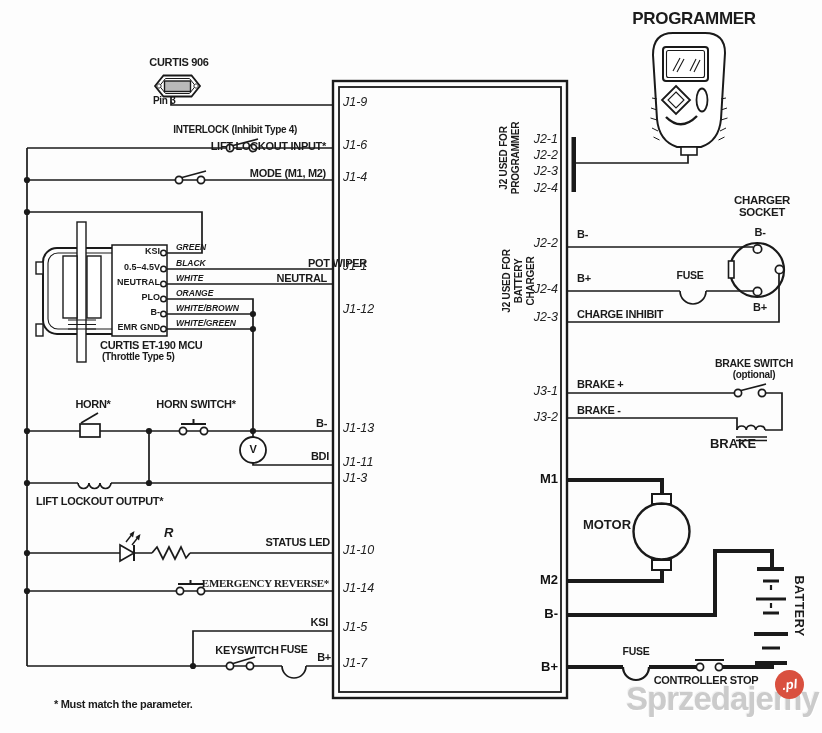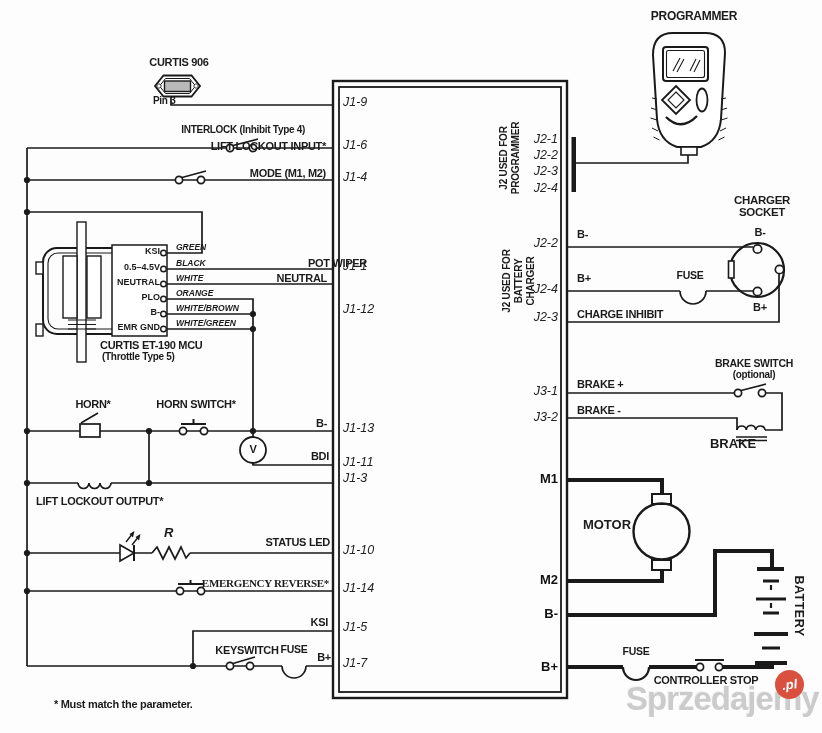--- a/index.html
+++ b/index.html
@@ -204,21 +204,21 @@
     <circle cx="253" cy="314" r="3.1"></circle>
         <circle cx="253" cy="329" r="3.1"></circle>
     <circle cx="253" cy="431" r="3.1"></circle>
         <circle cx="193" cy="666" r="3.1"></circle>
   </g>
 </svg>
 
 <div class="lbl ctr" style="left:129px;top:56px;width:100px;">CURTIS 906</div>
 <div class="lbl sm" style="left:141px;top:95px;padding-left:12px;">Pin 3</div>
 <div class="lbl rt" style="left:176px;top:92px;width:150px;margin-top:48px;">LIFT LOCKOUT INPUT*</div>
-<div class="lbl rt sm" style="left:150px;top:124px;width:155px;text-align:right;">INTERLOCK (Inhibit Type 4)</div>
+<div class="lbl rt sm" style="left:142px;top:124px;width:155px;text-align:right;">INTERLOCK (Inhibit Type 4)</div>
 <div class="lbl rt" style="left:176px;top:167px;width:150px;">MODE (M1, M2)</div>
 <div class="lbl rt" style="left:177px;top:257px;width:150px;padding-left:40px;">POT WIPER</div>
 <div class="lbl rt" style="left:177px;top:272px;width:150px;">NEUTRAL</div>
 <div class="lbl rt" style="left:177px;top:417px;width:150px;">B-</div>
 <div class="lbl rt" style="left:179px;top:450px;width:150px;">BDI</div>
 <div class="lbl ctr" style="left:246px;top:443px;width:14px;">V</div>
 <div class="lbl ctr" style="left:63px;top:398px;width:60px;">HORN*</div>
 <div class="lbl ctr" style="left:136px;top:398px;width:120px;">HORN SWITCH*</div>
 <div class="lbl" style="left:36px;top:495px;">LIFT LOCKOUT OUTPUT*</div>
 <div class="lbl rt" style="left:180px;top:536px;width:150px;">STATUS LED</div>
@@ -256,21 +256,21 @@
 <div class="pin" style="left:343px;top:582px;">J1-14</div>
 <div class="pin" style="left:343px;top:621px;">J1-5</div>
 <div class="pin" style="left:343px;top:657px;">J1-7</div>
 
 <div class="rot ccw" style="left:465px;top:146px;width:90px;height:24px;">J2 USED FOR
 PROGRAMMER</div>
 <div class="pin rt" style="left:500px;top:133px;width:58px;text-align:right;">J2-1</div>
 <div class="pin rt" style="left:500px;top:149px;width:58px;text-align:right;">J2-2</div>
 <div class="pin rt" style="left:500px;top:165px;width:58px;text-align:right;">J2-3</div>
 <div class="pin rt" style="left:500px;top:182px;width:58px;text-align:right;">J2-4</div>
-<div class="lbl ctr" style="left:624px;top:10px;width:140px;font-size:12px;">PROGRAMMER</div>
+<div class="lbl ctr" style="left:624px;top:10px;width:140px;font-size:17px;">PROGRAMMER</div>
 
 <div class="rot ccw" style="left:466px;top:269px;width:94px;height:24px;">J2 USED FOR
 BATTERY CHARGER</div>
 <div class="pin" style="left:500px;top:237px;width:58px;text-align:right;">J2-2</div>
 <div class="pin" style="left:500px;top:283px;width:58px;text-align:right;">J2-4</div>
 <div class="pin" style="left:500px;top:311px;width:58px;text-align:right;">J2-3</div>
 <div class="lbl" style="left:577px;top:228px;">B-</div>
 <div class="lbl" style="left:577px;top:272px;">B+</div>
 <div class="lbl ctr md" style="left:660px;top:270px;width:60px;">FUSE</div>
 <div class="lbl" style="left:577px;top:308px;">CHARGE INHIBIT</div>

